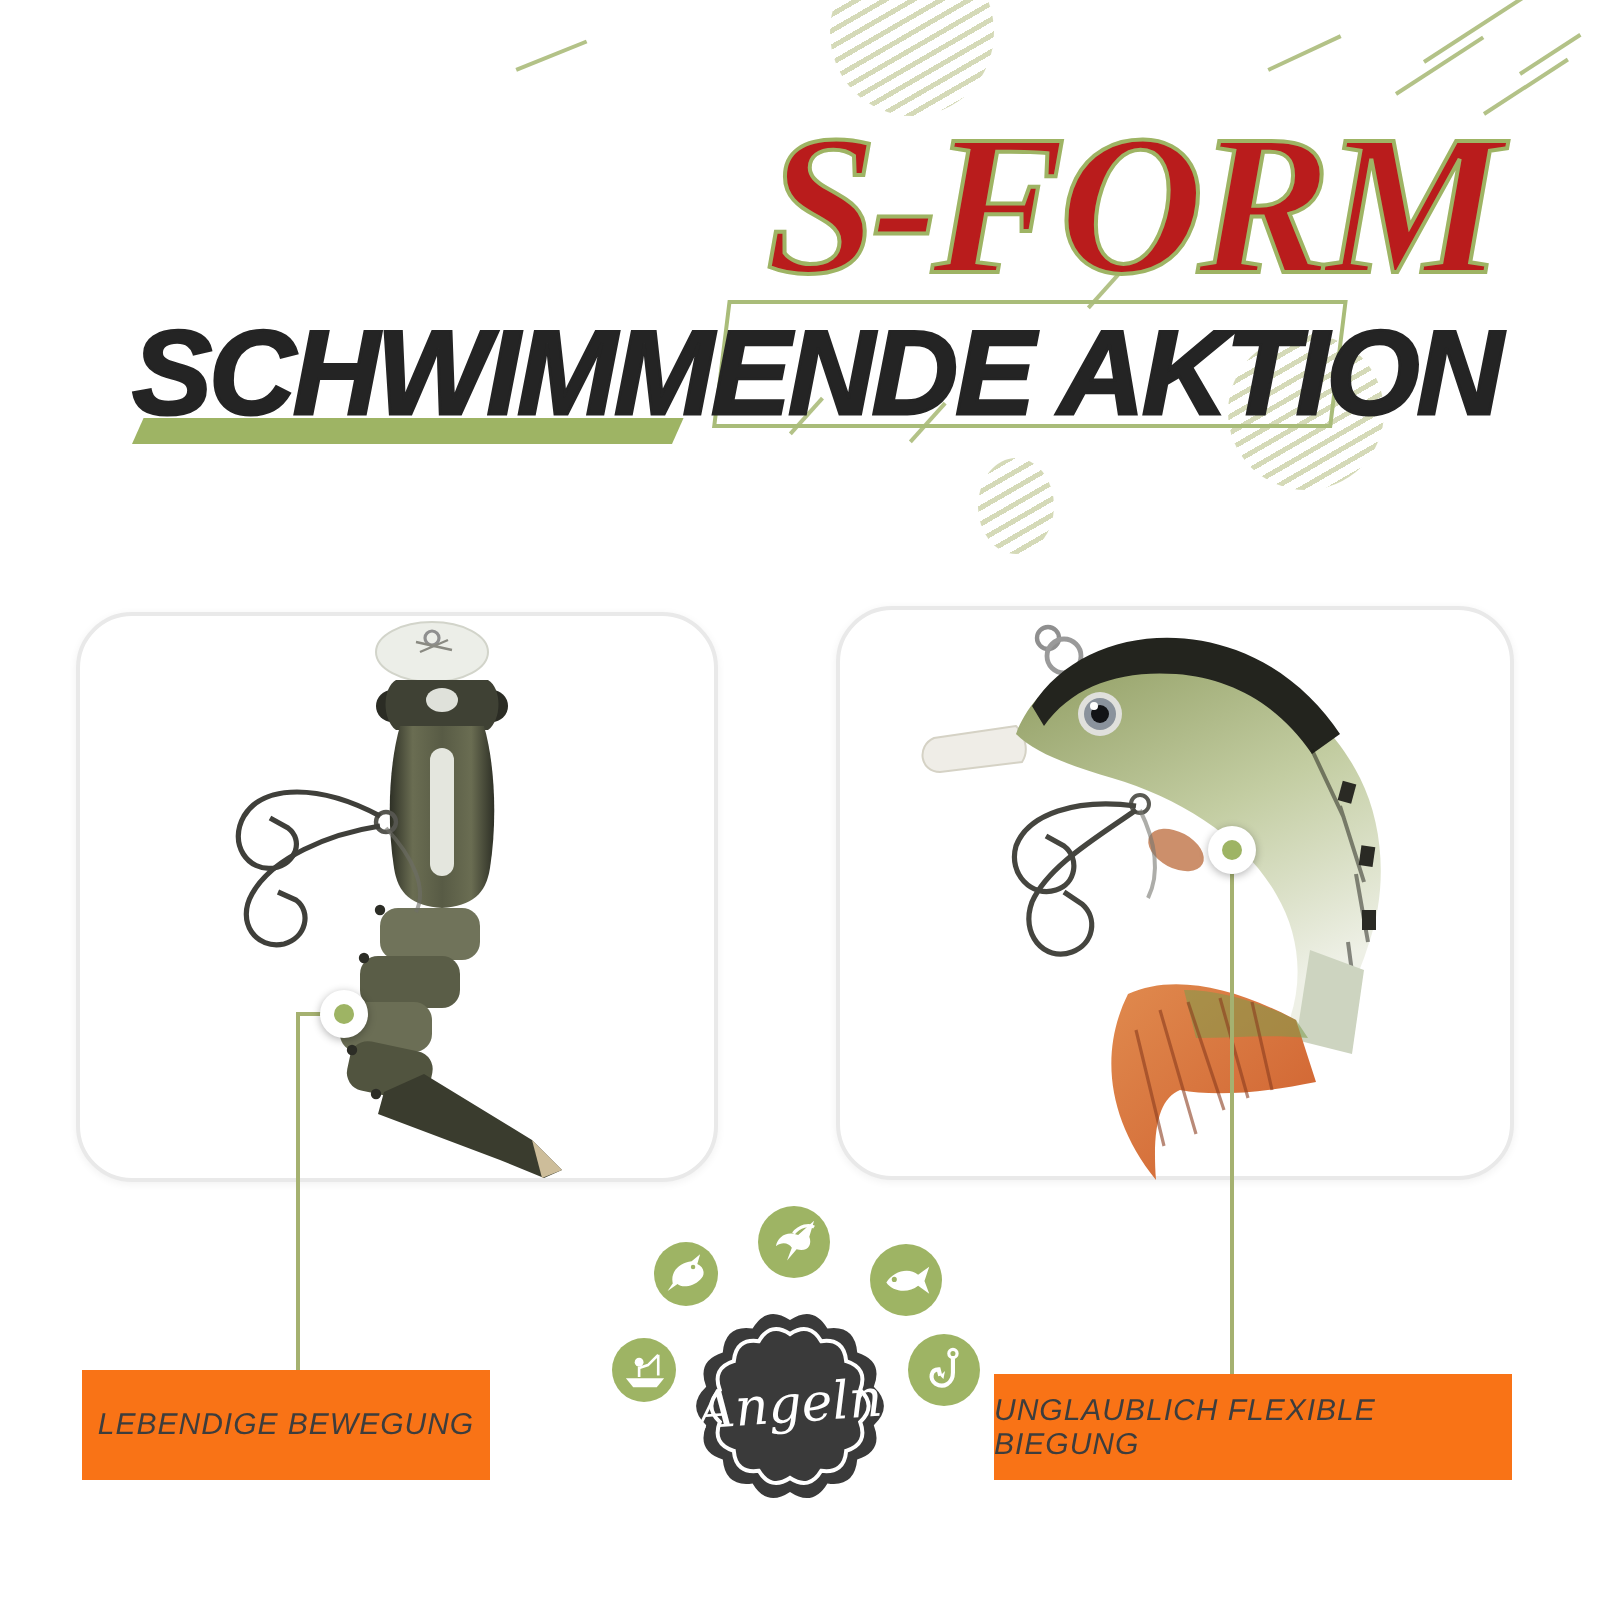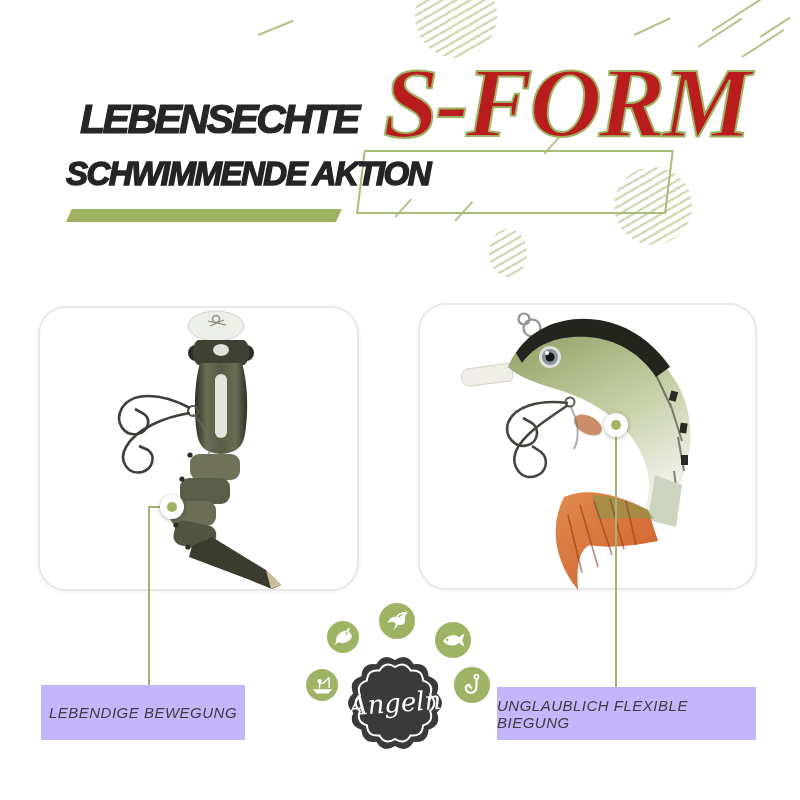--- a/index.html
+++ b/index.html
@@ -4,21 +4,21 @@
 <style>
   html,body{margin:0;padding:0;background:#fff;}
   #stage{position:relative;width:800px;height:800px;background:#ffffff;overflow:hidden;
          font-family:"Liberation Sans",sans-serif;}
 
   
   .h-kicker{position:absolute;left:80px;top:99px;font-size:41px;font-weight:700;font-style:italic;
     color:#262626;-webkit-text-stroke:1.2px #262626;letter-spacing:-2.5px;line-height:1;white-space:nowrap;}
   .h-highlight{position:absolute;left:383px;top:53px;font-size:100px;font-weight:700;font-style:italic;
     color:#b91c1c;-webkit-text-stroke:2px #9eb464;letter-spacing:-3px;line-height:1;white-space:nowrap;font-family:Liberation Serif, serif;}
-  .h-subline{position:absolute;left:66px;top:157px;font-size:33px;font-weight:700;font-style:italic;
+  .h-subline{position:absolute;left:66px;top:157px;font-size:60px;font-weight:700;font-style:italic;
     color:#242424;-webkit-text-stroke:1.4px #242424;letter-spacing:-1.5px;line-height:1;white-space:nowrap;z-index:3;}
   .green-bar{position:absolute;left:66px;top:209px;width:270px;height:13px;background:#9eb464;
     transform:skewX(-24deg);transform-origin:bottom left;z-index:2;}
   .outline-par{position:absolute;left:356px;top:150px;width:306px;height:60px;
     border:2px solid #a9bc79;transform:skewX(-7deg);transform-origin:bottom left;z-index:1;}
 
   
   .hatch{position:absolute;border-radius:50%;
     background:repeating-linear-gradient(150deg,#d5dab8 0 2.5px,rgba(255,255,255,0) 2.5px 7px);}
   .hatch.a{left:415px;top:-26px;width:82px;height:84px;}
@@ -44,21 +44,21 @@
 
   
   .marker{position:absolute;width:24px;height:24px;border-radius:50%;background:#ffffff;
     box-shadow:0 1px 4px rgba(0,0,0,.3);z-index:6;display:flex;align-items:center;justify-content:center;}
   .marker .dot{width:10px;height:10px;border-radius:50%;background:#9eb464;}
   .m-left{left:160px;top:495px;}
   .m-right{left:604px;top:413px;}
   .cline-left{position:absolute;left:148px;top:506px;width:18px;height:179px;
     border-left:2px solid #a5b170;border-top:2px solid #a5b170;z-index:5;}
   .cline-right{position:absolute;left:615px;top:437px;width:2px;height:250px;background:#a5b170;z-index:5;}
-  .label-box{position:absolute;background:#c4b5fd;color:#3d3d3d;display:flex;align-items:center;
+  .label-box{position:absolute;background:#f97316;color:#3d3d3d;display:flex;align-items:center;
     justify-content:center;font-style:italic;font-size:15px;letter-spacing:.5px;z-index:6;}
   .label-left{left:41px;top:685px;width:204px;height:55px;}
   .label-right{left:497px;top:687px;width:259px;height:53px;}
 
   
   .icircle{position:absolute;border-radius:50%;background:#9eb464;display:flex;
     align-items:center;justify-content:center;}
   .ic-bass{left:327px;top:621px;width:32px;height:32px;}
   .ic-marlin{left:379px;top:603px;width:36px;height:36px;}
   .ic-tuna{left:435px;top:622px;width:36px;height:36px;}
@@ -82,21 +82,20 @@
   <div class="dline dl2"></div>
   <div class="dline dl3"></div>
   <div class="dline dl4"></div>
   <div class="dline dl5"></div>
   <div class="dline dl6"></div>
   <div class="dline sl1"></div>
   <div class="dline sl2"></div>
   <div class="dline sl3"></div>
   <div class="outline-par"></div>
 
-  <div class="h-kicker">LEBENSECHTE</div>
   <div class="h-highlight">S-FORM</div>
   <div class="h-subline">SCHWIMMENDE AKTION</div>
   <div class="green-bar"></div>
 
   <div class="card left">
     <svg width="317" height="281" viewBox="0 0 317 281">
       <defs>
         <linearGradient id="gl" x1="0" y1="0" x2="1" y2="0">
           <stop offset="0" stop-color="#2e3026"></stop>
             <stop offset="0.22" stop-color="#6a6d52"></stop>

